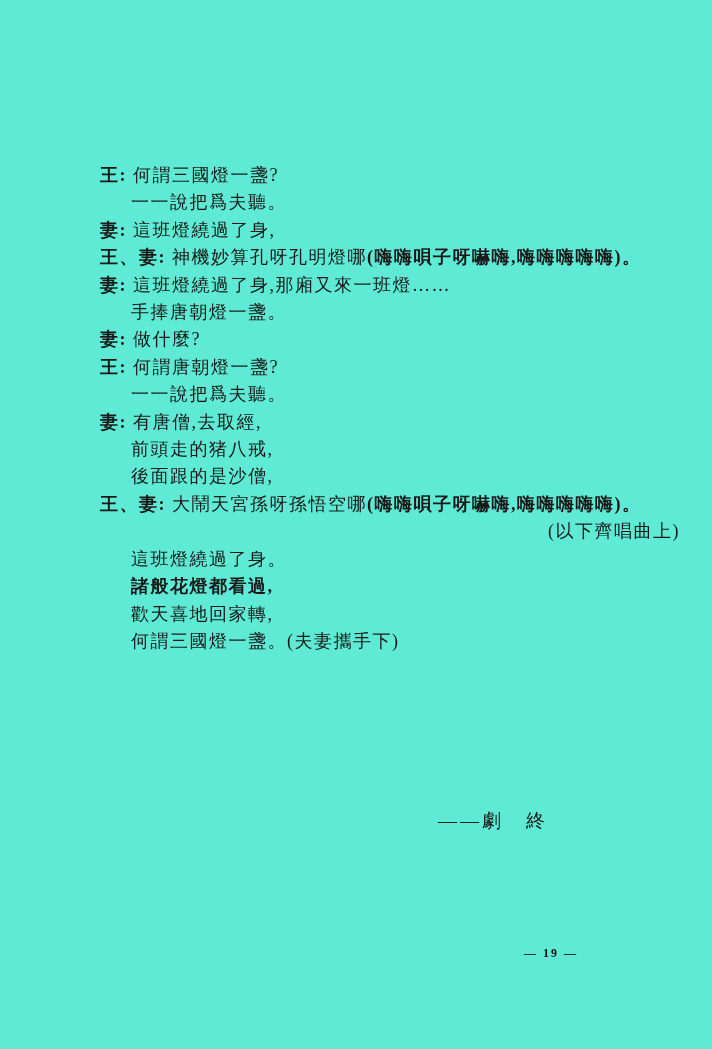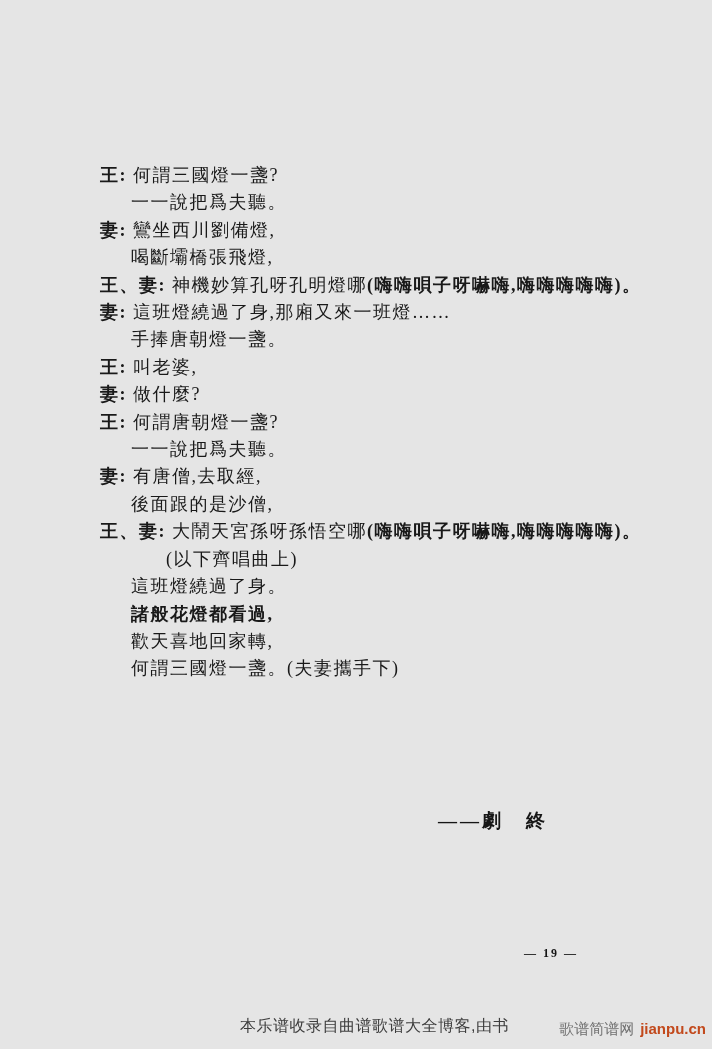--- a/index.html
+++ b/index.html
@@ -1,48 +1,48 @@
 <!DOCTYPE html>
 <html><head>
 <meta charset="utf-8">
 <style>
   html, body { margin: 0; padding: 0; background: #ffffff; }
   .page {
     position: relative;
     width: 712px;
     height: 1049px;
-    background: #e5e5e5;
+    background: #5eead4;
     overflow: hidden;
     font-family: "Liberation Serif", "DejaVu Serif", serif;
     color: #1b1b1b;
   }
   .dialogue {
     position: absolute;
     top: 162px;
     left: 100px;
     width: 580px;
   }
   .line {
     font-size: 18px;
     line-height: 27.4px;
     letter-spacing: 1.5px;
     white-space: nowrap;
     color: #191919;
   }
   .indent-0 { padding-left: 0; }
   .indent-1 { padding-left: 31px; }
-  .indent-2 { padding-left: 66px; }
+  .indent-2 { padding-left: 66px; text-align: right; }
   .speaker { font-weight: bold; margin-right: 6px; }
   .line-bold { font-weight: bold; }
   .ending {
     position: absolute;
     top: 808px;
     left: 438px;
     font-size: 19px;
-    font-weight: bold;
+    font-weight: normal;
     letter-spacing: 3px;
     color: #161616;
   }
   .page-number {
     position: absolute;
     top: 946px;
     left: 524px;
     font-size: 12px;
     font-weight: bold;
     letter-spacing: 2px;
@@ -79,43 +79,36 @@
   }
 </style>
 </head>
 <body>
 
 <div class="page">
 
   <div class="dialogue" id="dialogue">
       <div class="line indent-0"><span class="speaker">王:</span><span class="line-text">何謂三國燈一盞?</span></div>
       <div class="line indent-1"><span class="line-text">一一說把爲夫聽。</span></div>
-      <div class="line indent-0"><span class="speaker">妻:</span><span class="line-text">鸞坐西川劉備燈,</span></div>
-      <div class="line indent-1"><span class="line-text">喝斷壩橋張飛燈,</span></div>
+      <div class="line indent-0"><span class="speaker">妻:</span><span class="line-text">這班燈繞過了身,</span></div>
       <div class="line indent-0"><span class="speaker">王、妻:</span><span class="line-text">神機妙算孔呀孔明燈哪</span><span class="line-bold">(嗨嗨唄子呀嚇嗨,嗨嗨嗨嗨嗨)。</span></div>
       <div class="line indent-0"><span class="speaker">妻:</span><span class="line-text">這班燈繞過了身,那廂又來一班燈……</span></div>
       <div class="line indent-1"><span class="line-text">手捧唐朝燈一盞。</span></div>
-      <div class="line indent-0"><span class="speaker">王:</span><span class="line-text">叫老婆,</span></div>
       <div class="line indent-0"><span class="speaker">妻:</span><span class="line-text">做什麼?</span></div>
       <div class="line indent-0"><span class="speaker">王:</span><span class="line-text">何謂唐朝燈一盞?</span></div>
       <div class="line indent-1"><span class="line-text">一一說把爲夫聽。</span></div>
       <div class="line indent-0"><span class="speaker">妻:</span><span class="line-text">有唐僧,去取經,</span></div>
+      <div class="line indent-1"><span class="line-text">前頭走的猪八戒,</span></div>
       <div class="line indent-1"><span class="line-text">後面跟的是沙僧,</span></div>
       <div class="line indent-0"><span class="speaker">王、妻:</span><span class="line-text">大鬧天宮孫呀孫悟空哪</span><span class="line-bold">(嗨嗨唄子呀嚇嗨,嗨嗨嗨嗨嗨)。</span></div>
       <div class="line indent-2"><span class="line-text">(以下齊唱曲上)</span></div>
       <div class="line indent-1"><span class="line-text">這班燈繞過了身。</span></div>
       <div class="line indent-1"><span class="line-text line-bold">諸般花燈都看過,</span></div>
       <div class="line indent-1"><span class="line-text">歡天喜地回家轉,</span></div>
       <div class="line indent-1"><span class="line-text">何謂三國燈一盞。(夫妻攜手下)</span></div>
     </div>
 
   <div class="ending">——劇　終</div>
 
   <div class="page-number">— 19 —</div>
 
-  <div class="footer">
-    <span class="footer-left">本乐谱收录自曲谱歌谱大全博客,由书</span>
-    <span class="footer-right">
-      <span>歌谱简谱网</span><span class="site-url" style="color: rgb(194, 73, 28);">jianpu.cn</span>
-    </span>
-  </div>
 
 </div>
 
 </body></html>

